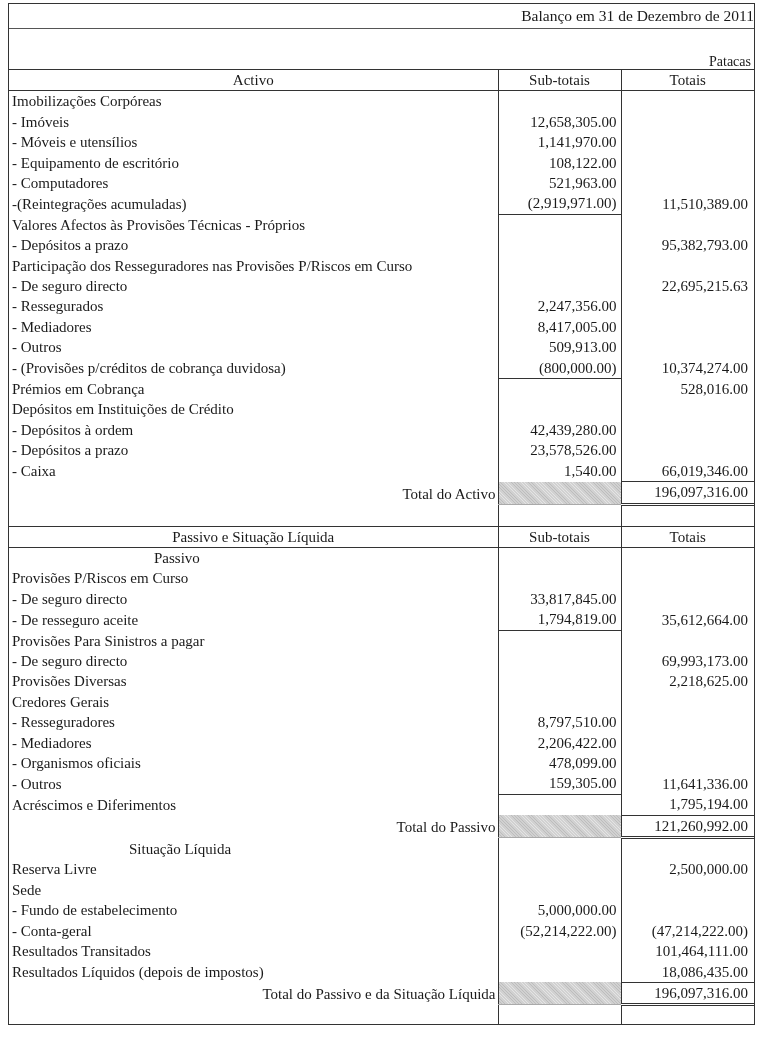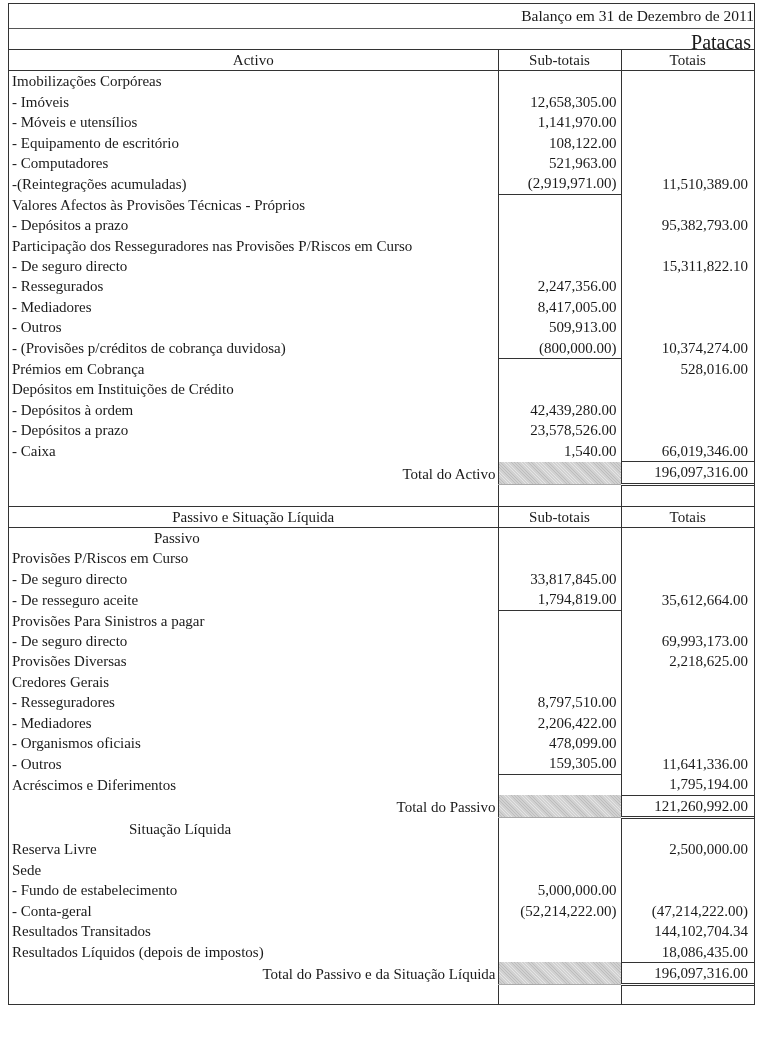--- a/index.html
+++ b/index.html
@@ -1,20 +1,20 @@
 <!DOCTYPE html>
 <html><head>
 <meta charset="utf-8">
 <style>
   html, body { margin:0; padding:0; background:#ffffff; }
   body { width:760px; height:1056px; position:relative; overflow:hidden;
          font-family:"Liberation Serif","DejaVu Serif",serif; color:#1a1a1a; font-size:15px; }
   .sheet { position:absolute; left:8px; top:3px; width:745px; border:1.5px solid #333; border-bottom:1.5px solid #333; }
   .title { height:24px; line-height:24px; text-align:right; font-size:15.5px; border-bottom:1.2px solid #555; }
-  .currency { height:20px; line-height:26px; text-align:right; padding-right:3px; font-size:20px; border-bottom:1.5px solid #333; }
+  .currency { height:20px; line-height:26px; text-align:right; padding-right:3px; font-size:14px; border-bottom:1.5px solid #333;margin-top:20px; }
   table { border-collapse:collapse; width:745px; table-layout:fixed; }
   col.c1 { width:489px; } col.c2 { width:123px; } col.c3 { width:133px; }
   td { padding:0; height:20.4px; line-height:20.4px; white-space:nowrap; vertical-align:bottom; }
   td.l { padding-left:3px; }
   td.c2, td.c3 { border-left:1.3px solid #333; text-align:right; padding-right:4px; }
   td.c3 { padding-right:6px; }
   tr.hdr td { text-align:center; border-bottom:1.3px solid #333; padding-right:0;margin-top:41px; }
   tr.hdr td.c3 { padding-right:0; }
   .right { text-align:right; padding-right:2px !important; }
   .ul2 { border-bottom:1.2px solid #333;margin-top:24px; }
@@ -85,21 +85,21 @@
           <td class="c3">95,382,793.00</td>
         </tr>
         <tr>
           <td class="l">Participação dos Resseguradores nas Provisões P/Riscos em Curso</td>
           <td class="c2"></td>
           <td class="c3"></td>
         </tr>
         <tr>
           <td class="l"> - De seguro directo</td>
           <td class="c2"></td>
-          <td class="c3">15,311,822.10</td>
+          <td class="c3">22,695,215.63</td>
         </tr>
         <tr>
           <td class="l"> - Ressegurados</td>
           <td class="c2">2,247,356.00</td>
           <td class="c3"></td>
         </tr>
         <tr>
           <td class="l"> - Mediadores</td>
           <td class="c2">8,417,005.00</td>
           <td class="c3"></td>
@@ -263,21 +263,21 @@
           <td class="c3"></td>
         </tr>
         <tr>
           <td class="l"> - Conta-geral</td>
           <td class="c2">(52,214,222.00)</td>
           <td class="c3">(47,214,222.00)</td>
         </tr>
         <tr>
           <td class="l">Resultados Transitados</td>
           <td class="c2"></td>
-          <td class="c3">144,102,704.34</td>
+          <td class="c3">101,464,111.00</td>
         </tr>
         <tr>
           <td class="l">Resultados Líquidos (depois de impostos)</td>
           <td class="c2"></td>
           <td class="c3">18,086,435.00</td>
         </tr>
       </tbody>
     <tbody>
     <tr>
       <td class="l right">Total do Passivo e da Situação Líquida</td>

